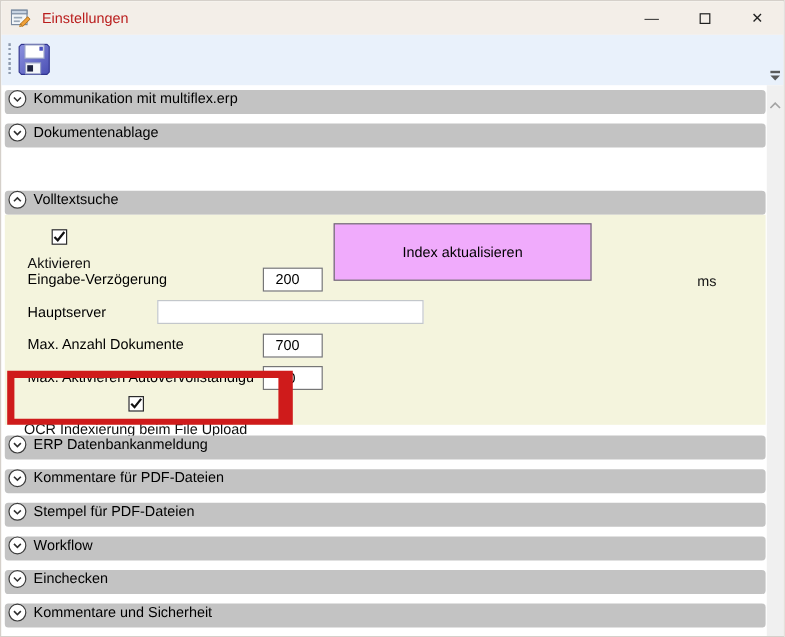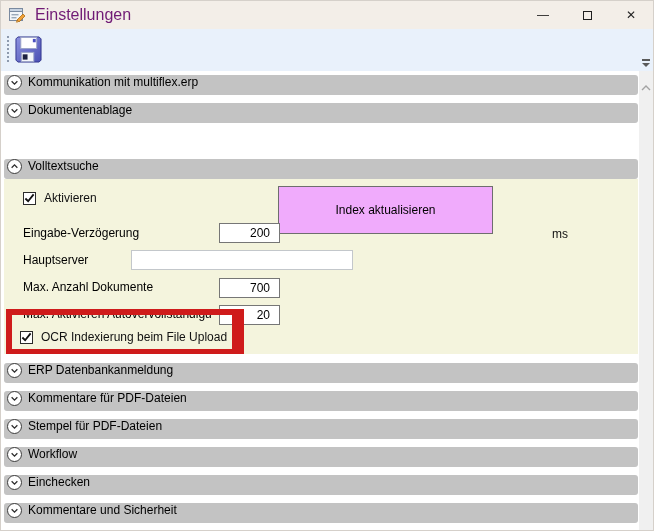--- a/index.html
+++ b/index.html
@@ -9,21 +9,21 @@
     font-family:"Liberation Sans", sans-serif; font-size:12px; color:#111;
     background:#ffffff; border:1px solid #d5d0ca;
   }
 
   
   .titlebar {
     position:absolute; top:0; left:0; right:0; height:28px;
     background:#f3eee8; display:flex; align-items:center;
   }
   .app-icon { margin-left:8px; width:17px; height:16px; display:inline-block; }
-  .title { margin-left:9px; font-size:16px; color:#701a75; }
+  .title { margin-left:9px; font-size:12px; color:#b91c1c; }
   .controls { position:absolute; right:0; top:0; height:28px; display:flex; }
   .ctrl {
     width:44px; height:28px; display:flex; align-items:center; justify-content:center;
     font-size:12px; color:#1f1f1f; cursor:default;
   }
   .maxbox { width:9px; height:9px; border:1px solid #1f1f1f; display:inline-block; }
 
   
   .toolbar { position:absolute; top:28px; left:0; right:0; height:42px; background:#e9f1fb; }
   .grip {
@@ -57,41 +57,41 @@
     background:#ffffff; border:1.5px solid #3d3d3d;
     display:flex; align-items:center; justify-content:center; flex:0 0 auto;
   }
   .sec-label { margin-left:6px; color:#000; white-space:nowrap; }
 
   
   .panel {
     position:absolute; left:3px; top:178px; width:634px; height:175px;
     background:#f4f4dd;
   }
-  .cbrow { position:absolute; display:flex; align-items:center; gap:8px; cursor:pointer; }
+  .cbrow { position:absolute; display:flex; align-items:center; gap:8px; cursor:pointer;flex-direction:column; }
   .cb {
     width:13px; height:13px; background:#fff; border:1px solid #2b2b2b;
     display:flex; align-items:center; justify-content:center; flex:0 0 auto;
   }
   .flabel { position:absolute; white-space:nowrap; color:#000; }
   .idx-btn {
     position:absolute; left:274px; top:7px; width:215px; height:48px;
     background:#f0abfc; border:1px solid #6e6e6e; font-family:"Liberation Sans",sans-serif;
     font-size:12px; color:#000; cursor:pointer;
   }
   input.num {
-    position:absolute; width:61px; height:20px; border:1px solid #767676; background:#fff;
-    font-family:"Liberation Sans",sans-serif; font-size:12px; text-align:right; padding-right:9px;
+    position:absolute; width:50px; height:20px; border:1px solid #767676; background:#fff;
+    font-family:"Liberation Sans",sans-serif; font-size:12px; text-align:center; padding-right:9px;
   }
   input.txt {
     position:absolute; left:127px; top:71px; width:222px; height:20px;
     border:1px solid #c3c7cb; background:#fff;
     font-family:"Liberation Sans",sans-serif; font-size:12px; padding:0 4px;
   }
-  .ms { position:absolute; left:528px; top:48px;padding-left:20px; }
+  .ms { position:absolute; left:557px; top:48px;padding-left:20px; }
 
   
   .annotation-rect {
     position:absolute; left:5px; top:308px; width:238px; height:45px;
     border-style:solid; border-color:#cf1b1b;
     border-width:6px 12px 5px 6px; z-index:50; pointer-events:none;
   }
 </style>
 </head>
 <body>

